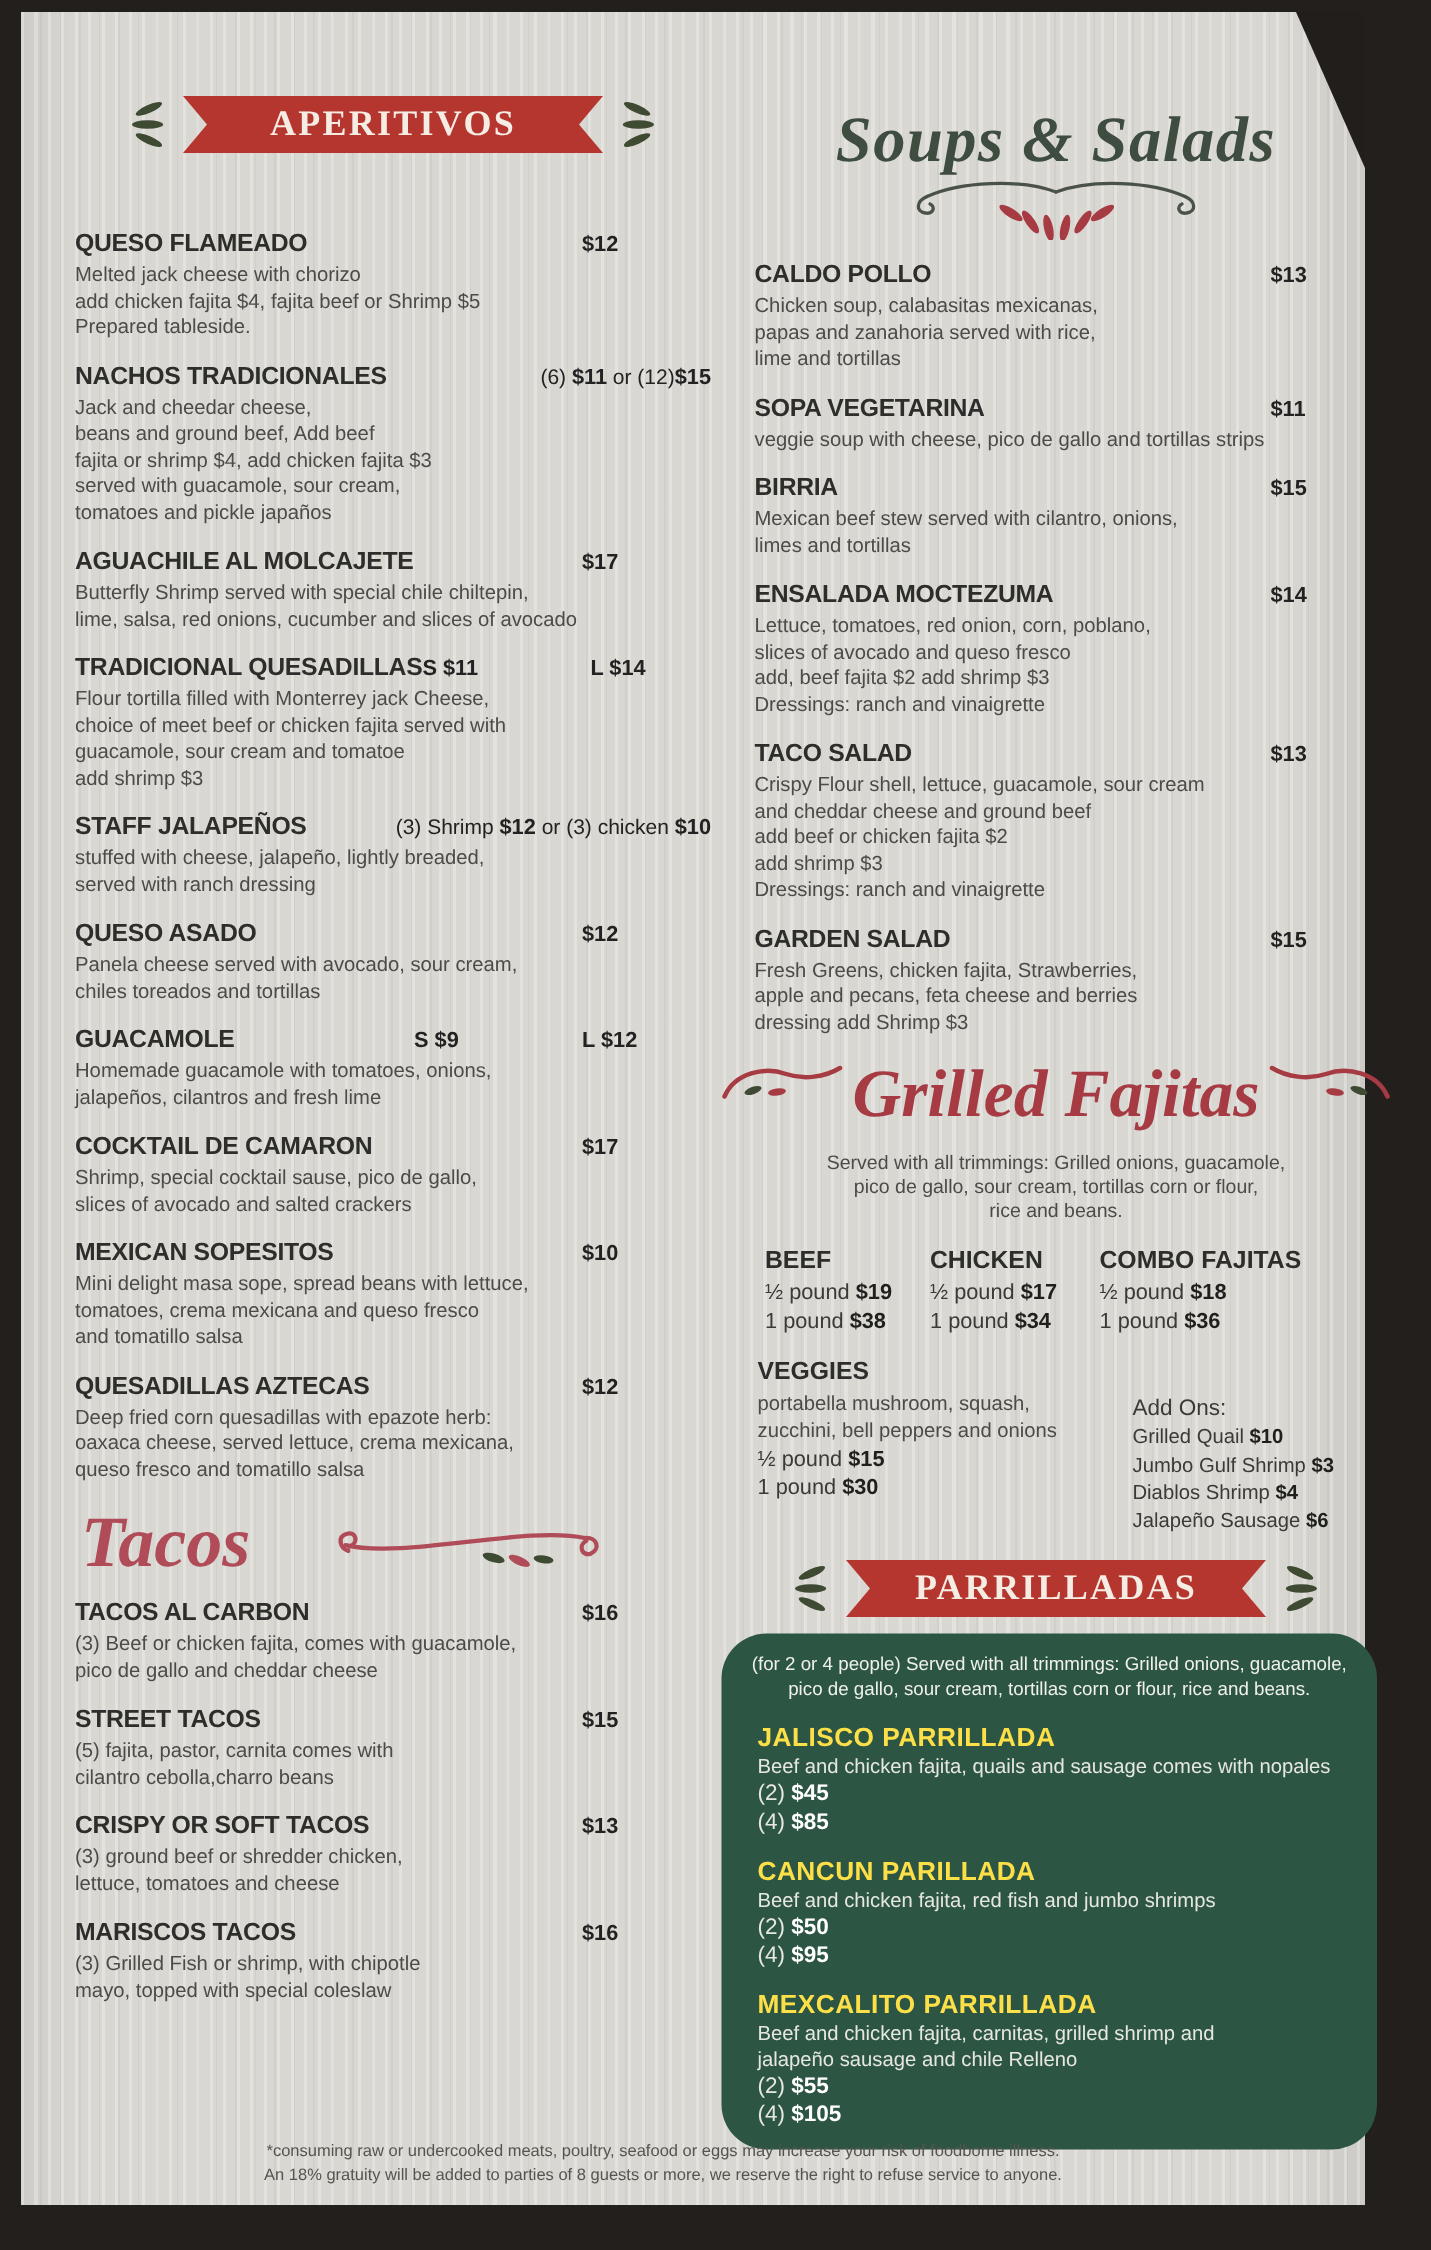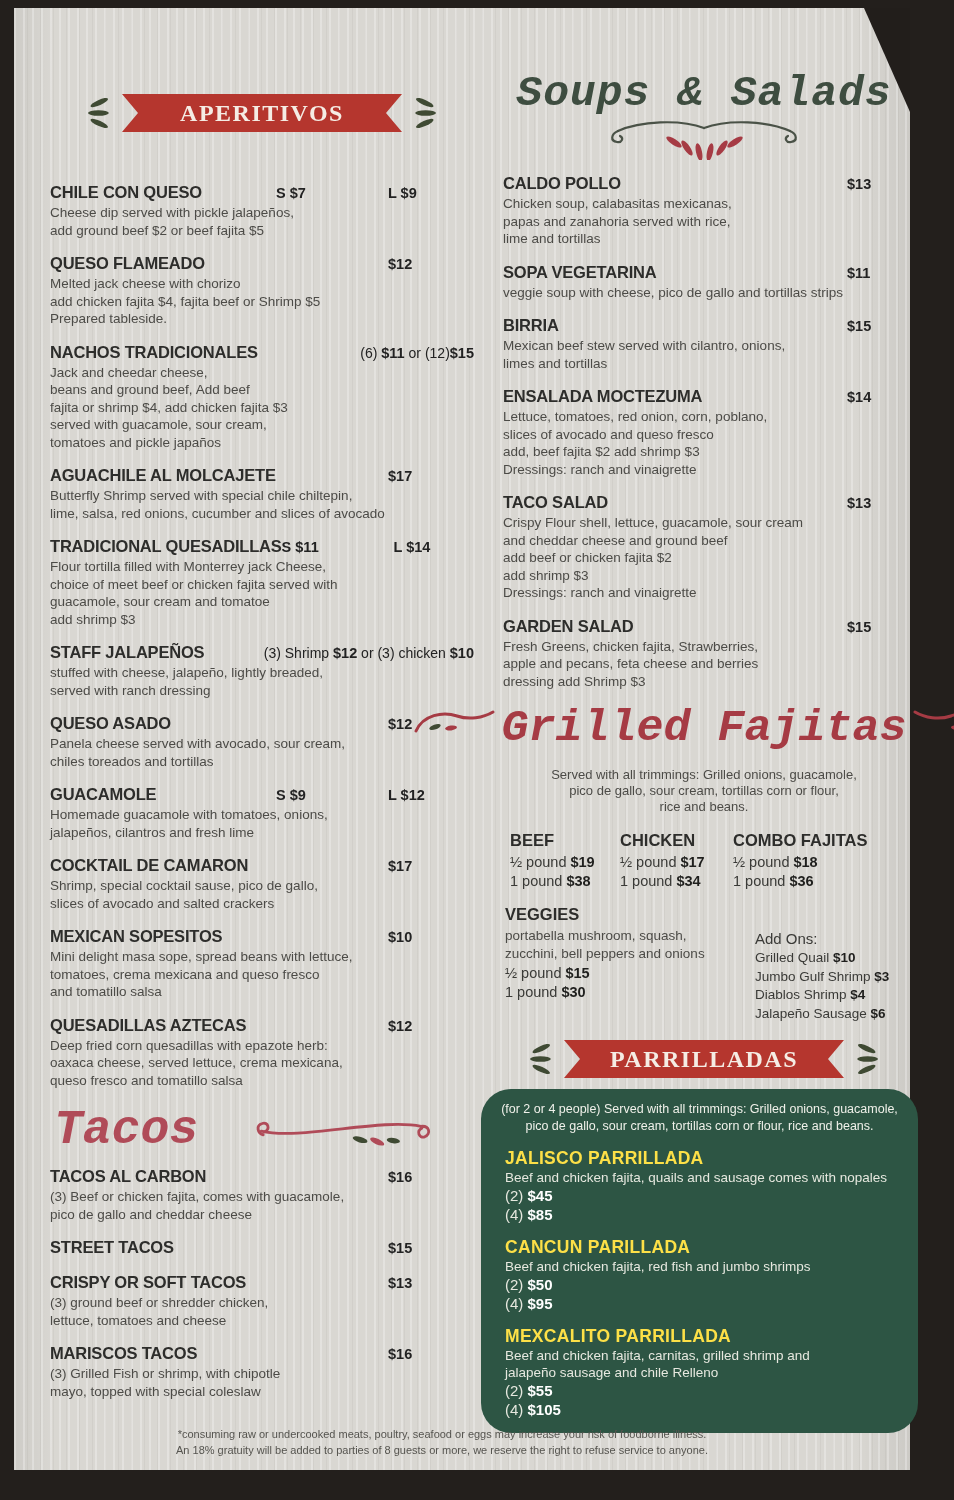--- a/index.html
+++ b/index.html
@@ -14,38 +14,38 @@
     background-color:#d9d7d2;
     background-image:
       repeating-linear-gradient(90deg, rgba(255,255,255,.28) 0 2px, rgba(255,255,255,0) 2px 9px),
       repeating-linear-gradient(90deg, rgba(110,104,96,.07) 0 1px, rgba(110,104,96,0) 1px 13px),
       linear-gradient(90deg, rgba(0,0,0,.05), rgba(0,0,0,0) 40px, rgba(0,0,0,0) 840px, rgba(0,0,0,.06));
   }
   .binder-corner{
     position:absolute;right:0;top:0;width:0;height:0;
     border-right:46px solid #221e1b;border-bottom:104px solid transparent;
   }
-  .col-left{position:absolute;left:36px;top:69px;width:424px;}
+  .col-left{position:absolute;left:36px;top:39px;width:424px;}
   .col-right{position:absolute;left:489px;top:52px;width:402px;}
 
   
   .banner-row{display:flex;align-items:center;justify-content:center;margin:16px 0 48px;}
   .banner-row.parr{margin:16px 0 0;}
   .leaves{width:26px;height:40px;fill:var(--leaf-green,#3f4a33);flex:none;}
   .leaves.right{transform:scaleX(-1);}
   .ribbon{
     margin:0 8px;min-width:228px;height:38px;line-height:38px;text-align:center;
     background:var(--ribbon-red,#b5362e);color:#f5ece4;
     font-family:"Liberation Serif",serif;font-weight:bold;font-size:24px;letter-spacing:1.5px;
     padding:0 26px;
     clip-path:polygon(0 0,100% 0,calc(100% - 16px) 50%,100% 100%,0 100%,16px 50%);
   }
 
   
-  .script{font-family:Liberation Mono, monospace;font-style:italic;font-weight:bold;}
+  .script{font-family:Liberation Serif, serif;font-style:italic;font-weight:bold;}
   .soups-title{font-size:43px;color:var(--script-green,#3e4d40);text-align:center;margin:8px 0 0;line-height:52px;letter-spacing:1px;}
   .soups-flourish{display:block;margin:-4px auto 12px;width:232px;height:44px;}
   .tacos-head{display:flex;align-items:center;margin:14px 0 8px;}
   .tacos-title{font-size:48px;color:var(--script-red,#b04b58);line-height:54px;margin:0 8px 0 4px;}
   .tacos-flourish{width:190px;height:38px;margin-left:42px;margin-top:6px;}
   .fajitas-head{display:flex;align-items:flex-start;justify-content:center;margin-top:10px;}
   .fajitas-title{font-size:45px;color:var(--script-darkred,#a63b44);line-height:52px;margin:0 4px;white-space:nowrap;}
   .corner-flourish{width:86px;height:30px;flex:none;margin-top:2px;}
   .corner-flourish.right{transform:scaleX(-1);}
   .stroke-red{stroke:var(--script-darkred,#a63b44);fill:none;stroke-width:3;stroke-linecap:round;}
@@ -117,29 +117,20 @@
       <svg class="leaves right" viewBox="0 0 30 40">
         <ellipse cx="13" cy="8" rx="11" ry="3.1" transform="rotate(-24 13 8)"></ellipse>
         <ellipse cx="12" cy="20" rx="12" ry="3.3"></ellipse>
         <ellipse cx="13" cy="32" rx="11" ry="3.1" transform="rotate(24 13 32)"></ellipse>
       </svg>
     </div>
 
     <div id="aperitivos-items">
         <div class="item">
           <div class="head">
-            <h3 class="t">CHILE CON QUESO</h3>
-            <span class="pm">S $7</span>
-            <span class="pr">L $9</span>
-          </div>
-          <p class="desc">Cheese dip served with pickle jalapeños,
-add ground beef $2 or beef fajita $5</p>
-        </div>
-        <div class="item">
-          <div class="head">
             <h3 class="t">QUESO FLAMEADO</h3>
             <span class="pr">$12</span>
           </div>
           <p class="desc">Melted jack cheese with chorizo
 add chicken fajita $4, fajita beef or Shrimp $5
 Prepared tableside.</p>
         </div>
         <div class="item">
           <div class="head">
             <h3 class="t">NACHOS TRADICIONALES</h3>
@@ -242,20 +233,22 @@
             <span class="pr">$16</span>
           </div>
           <p class="desc">(3) Beef or chicken fajita, comes with guacamole,
 pico de gallo and cheddar cheese</p>
         </div>
         <div class="item">
           <div class="head">
             <h3 class="t">STREET TACOS</h3>
             <span class="pr">$15</span>
           </div>
+          <p class="desc">(5) fajita, pastor, carnita comes with
+cilantro cebolla,charro beans</p>
         </div>
         <div class="item">
           <div class="head">
             <h3 class="t">CRISPY OR SOFT TACOS</h3>
             <span class="pr">$13</span>
           </div>
           <p class="desc">(3) ground beef or shredder chicken,
 lettuce, tomatoes and cheese</p>
         </div>
         <div class="item">

